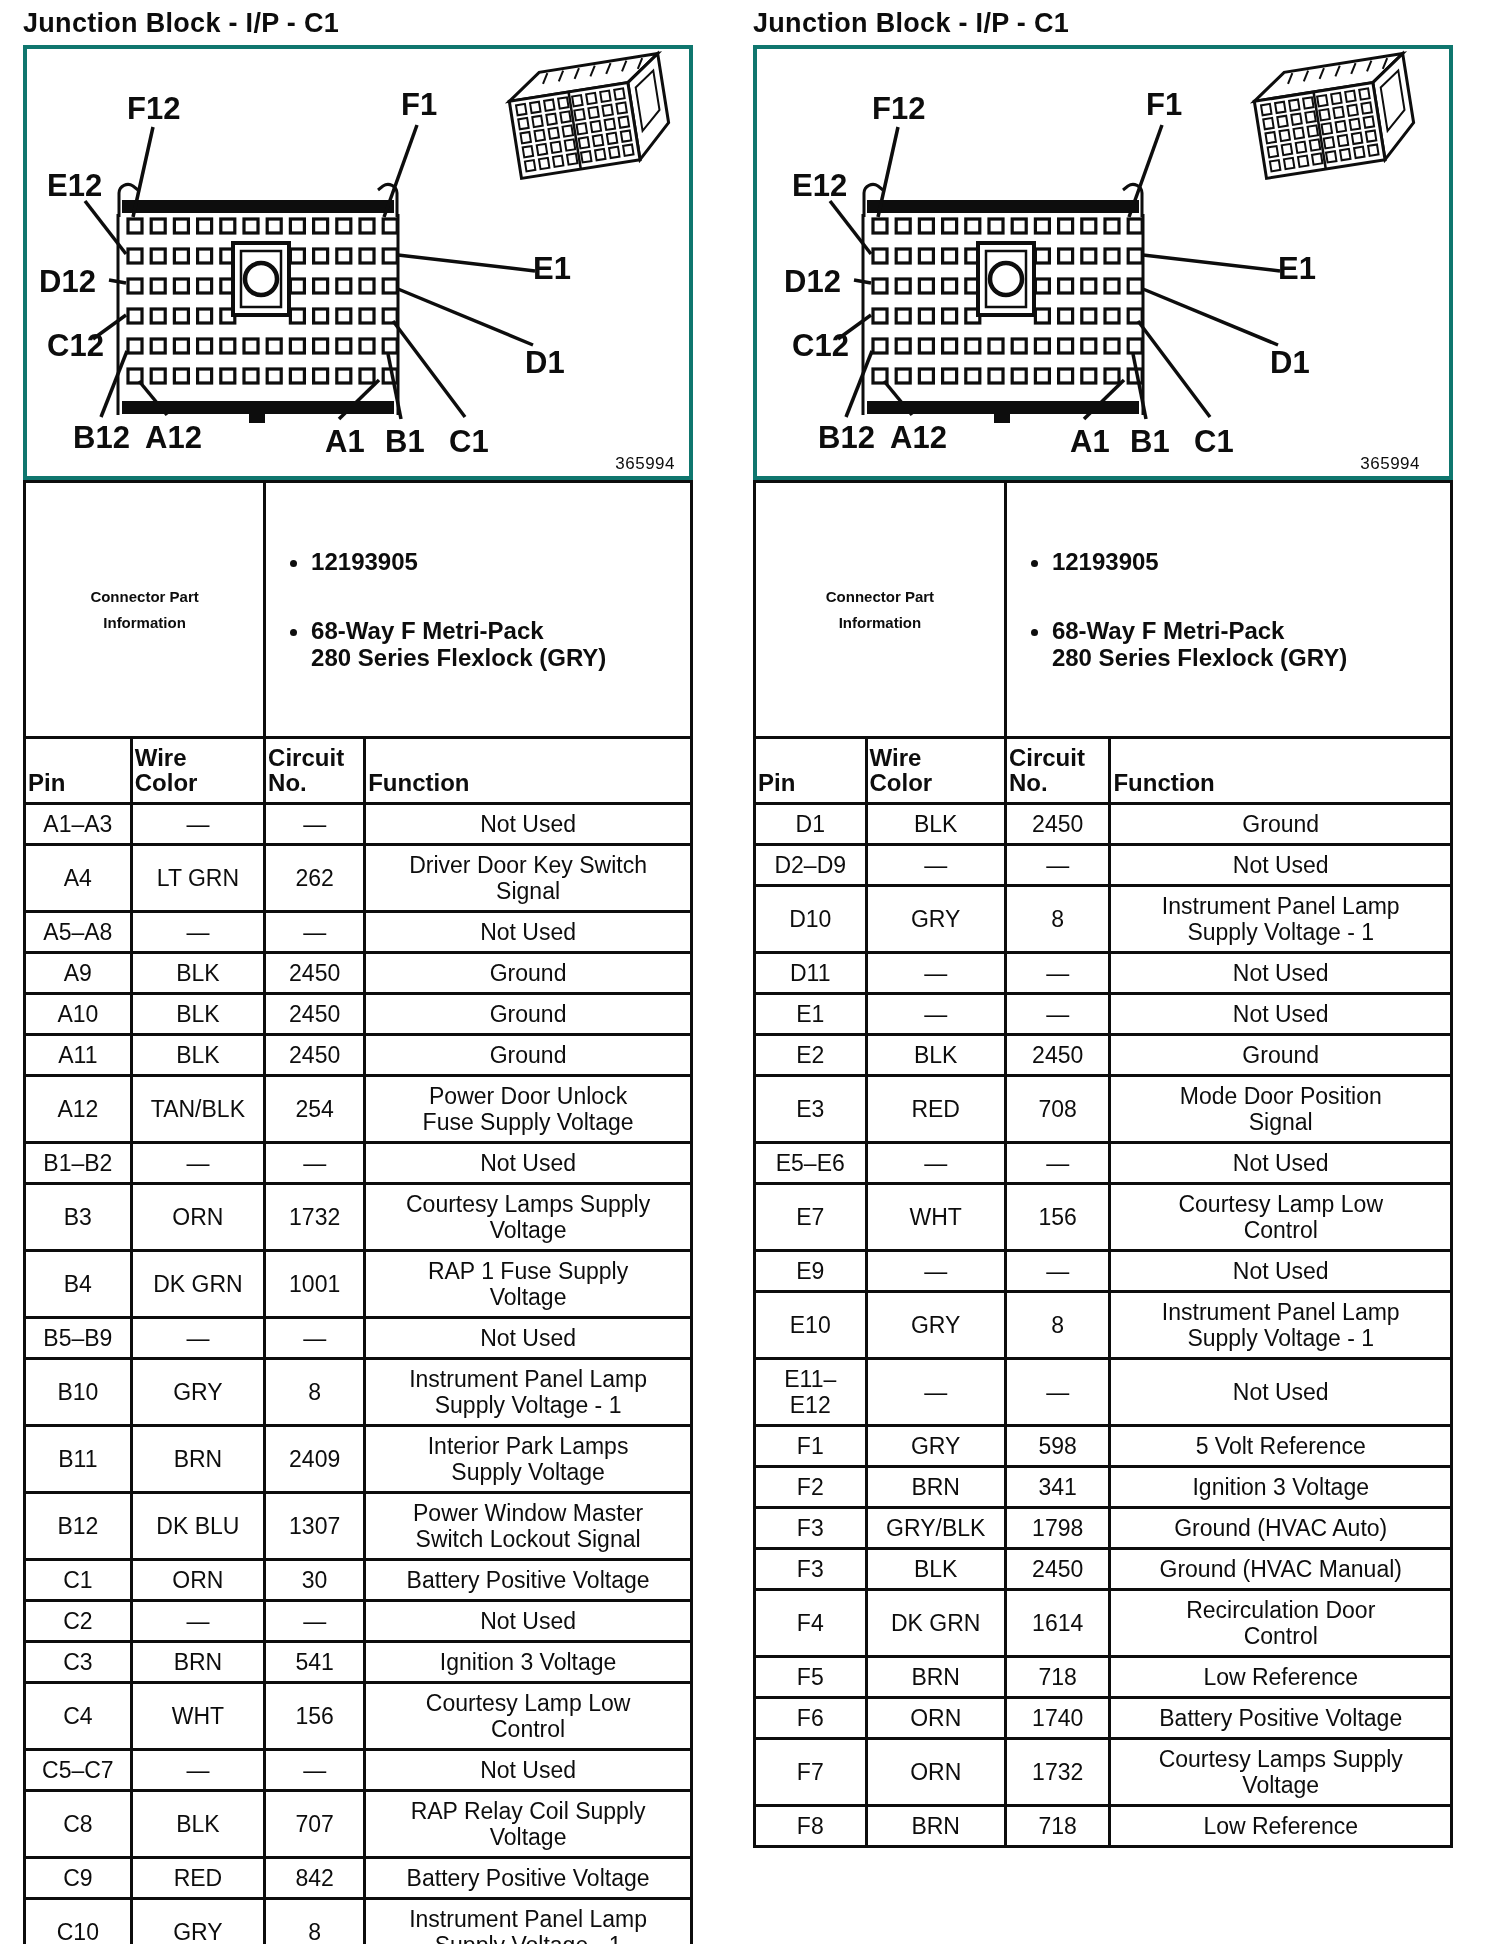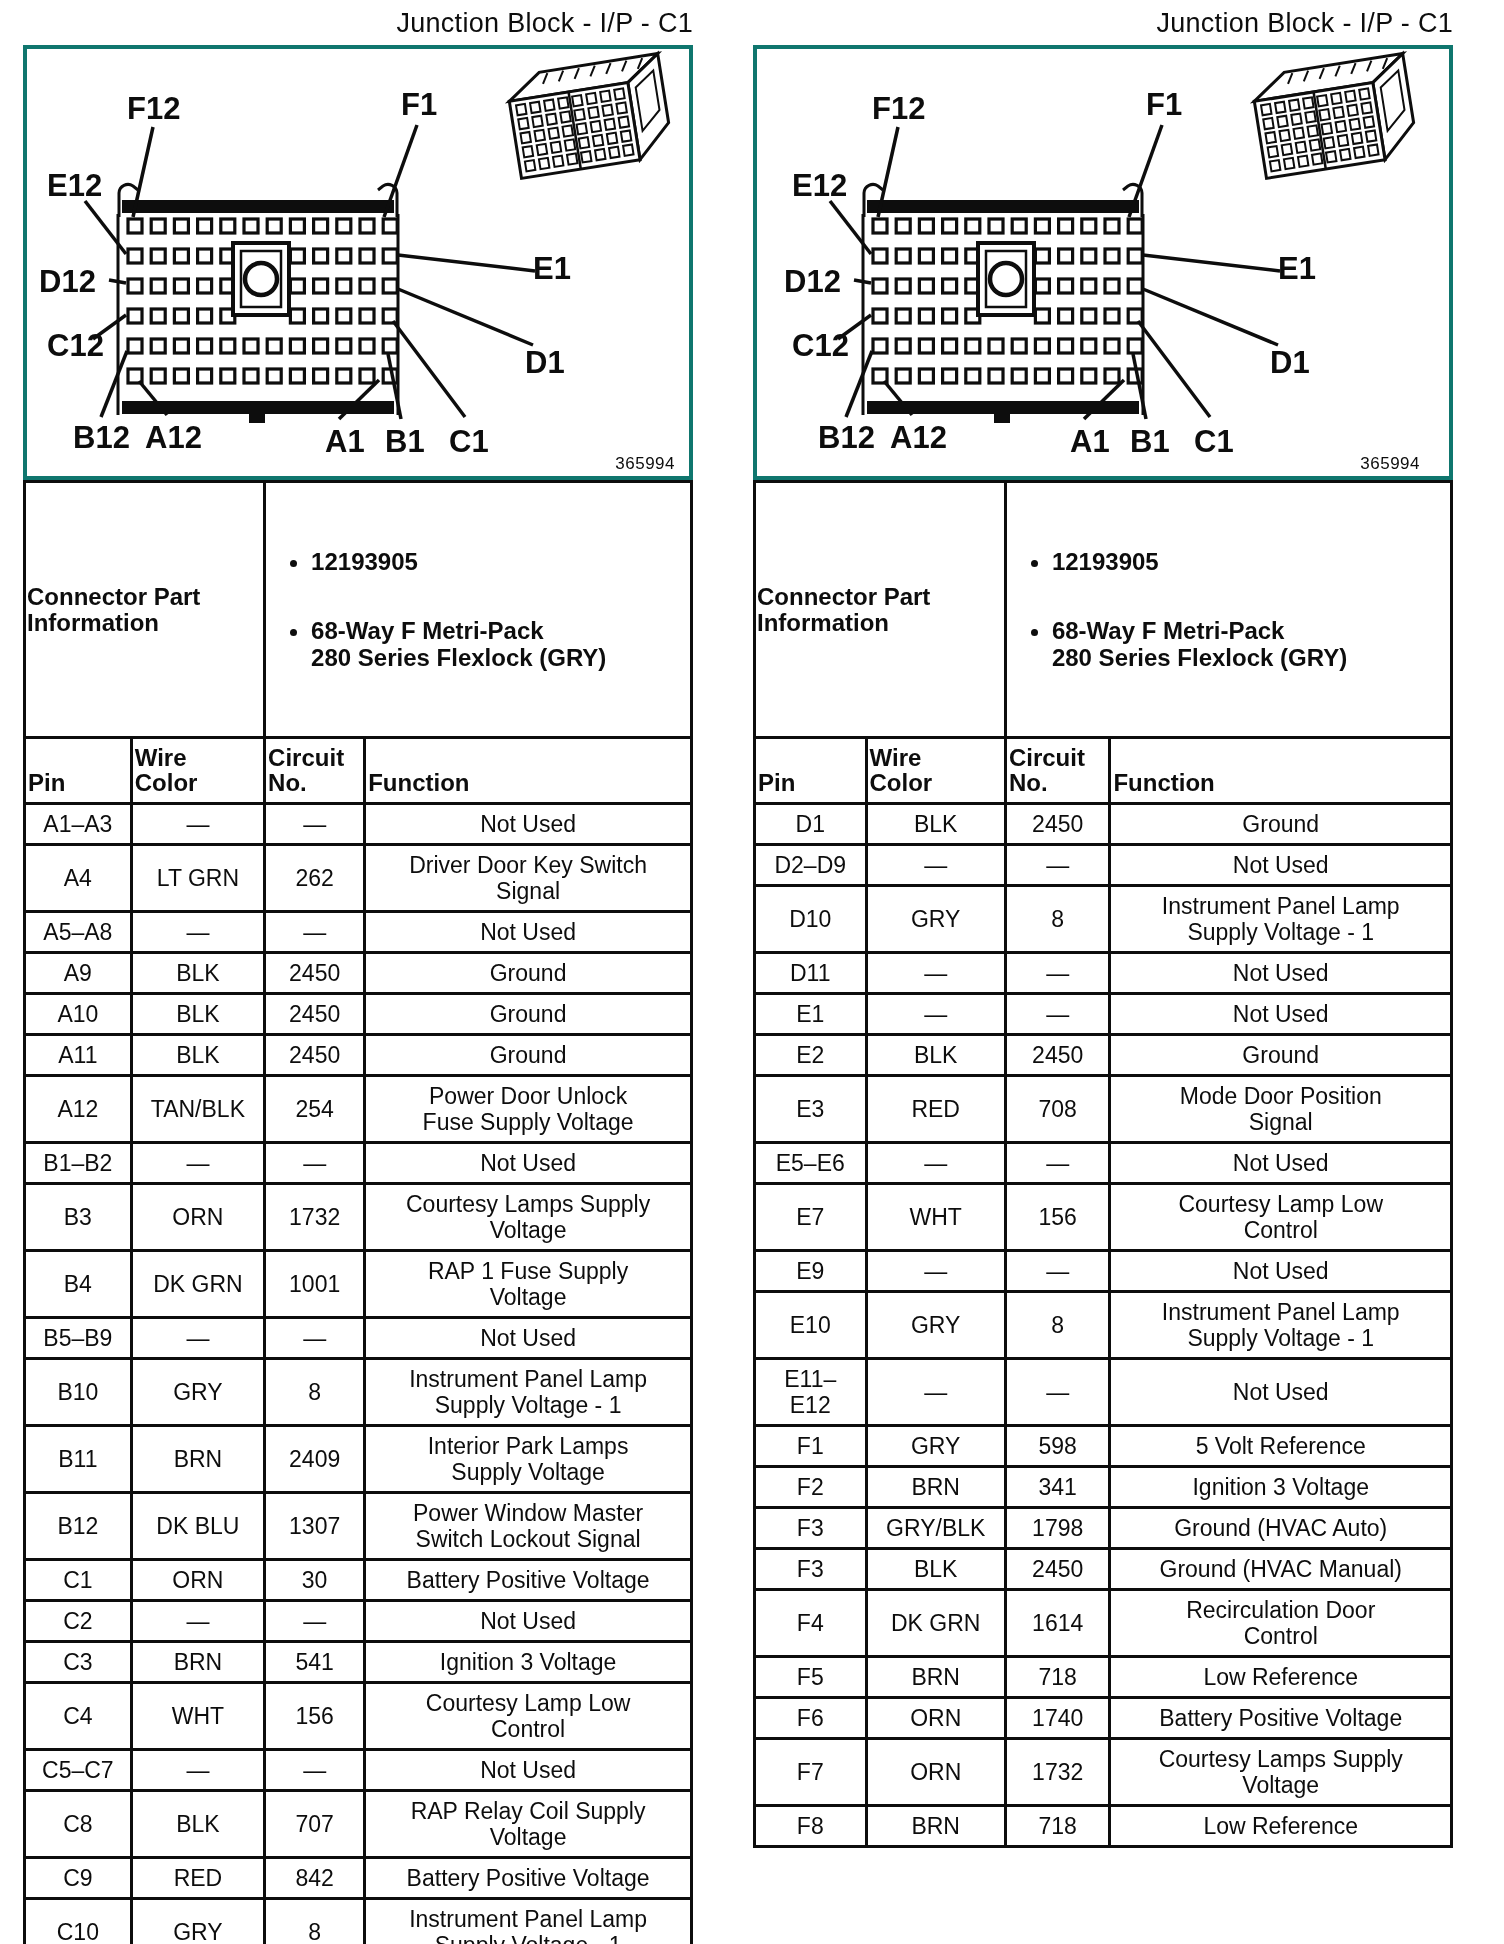--- a/index.html
+++ b/index.html
@@ -12,22 +12,22 @@
     overflow:hidden;
   }
   .panel{position:absolute;top:0;}
   .panel-left{left:23px;width:670px;}
   .panel-right{left:753px;width:700px;}
 
   .panel-title{
     height:37px;
     padding-top:8px;
     font-size:27px;
-    font-weight:normal;
-    text-align:right;
+    font-weight:bold;
+    text-align:left;
     letter-spacing:.3px;
     white-space:nowrap;
   }
   .diagram-box{
     border:4px solid #0f766e;
     height:427px;
     position:relative;
     background:#fff;
   }
   svg.diagram{display:block;width:100%;height:100%;}
@@ -48,22 +48,22 @@
   .pin-table td,.pin-table th{
     border:3px solid #0d0d0d;
     font-size:23px;
     line-height:26px;
     white-space:pre-line;
     overflow:hidden;
   }
   .cpi-row td{height:103px;vertical-align:middle;}
   td.cpi-label{
     font-weight:bold;
-    text-align:left;
-    font-size:24px;
+    text-align:center;
+    font-size:15px;
   }
   td.cpi-bullets ul{
     margin:4px 0;
     padding-left:44px;
     font-weight:bold;
     font-size:24px;
   }
   td.cpi-bullets li{margin:8px 0;line-height:27px;}
   .head-row th{
     height:54px;

